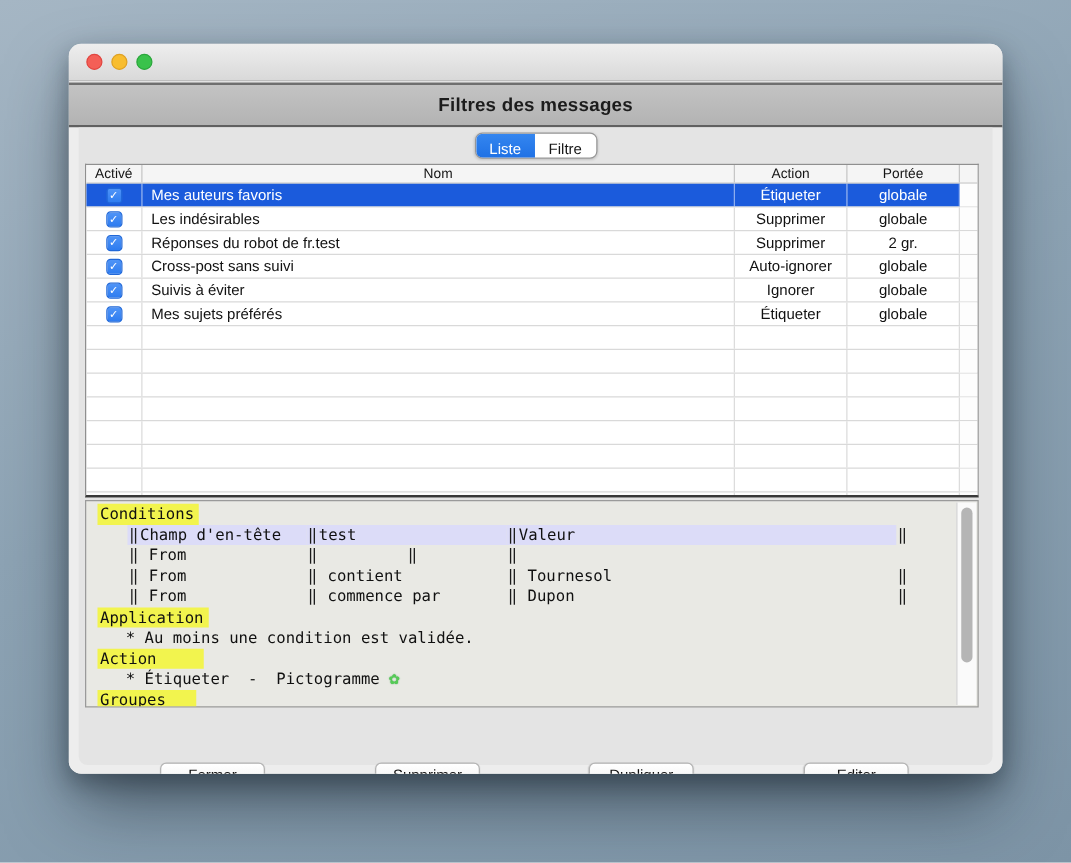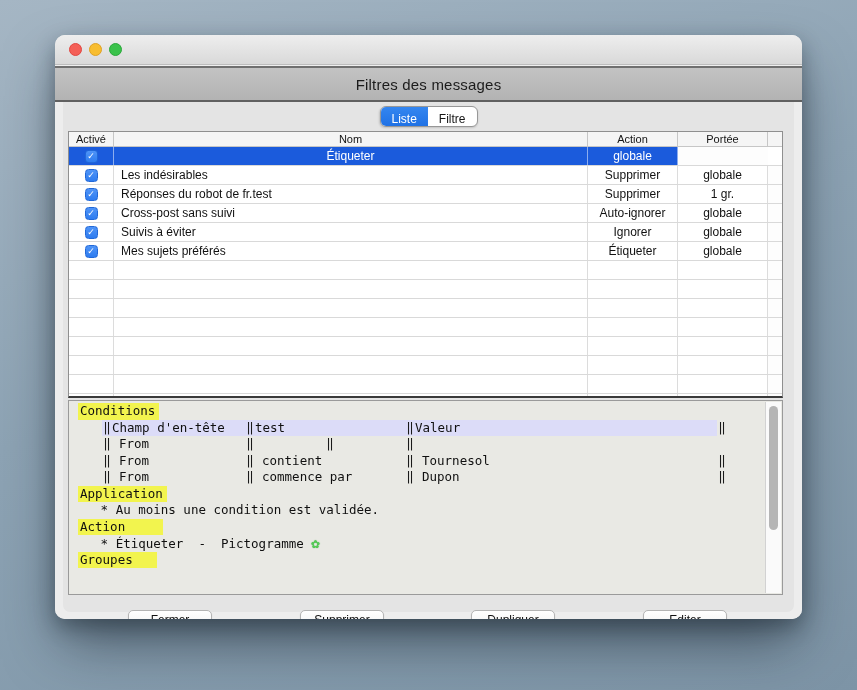--- a/index.html
+++ b/index.html
@@ -25,21 +25,21 @@
   .tl.red    { left:14px; background:#f45f57; border:1px solid #e14640; }
   .tl.yellow { left:34px; background:#f8bd2f; border:1px solid #dfa123; }
   .tl.green  { left:54px; background:#3ac24b; border:1px solid #2aa73b; }
   
   .band {
     position:absolute; left:0; top:31px; right:0; height:36px;
     background:linear-gradient(#c3c3c3,#b3b3b3);
     border-top:2px solid #6f6f6f; border-bottom:2px solid #606060;
     display:flex; align-items:center; justify-content:center;
   }
-  .band .wtitle { font-size:15px; font-weight:normal; color:#1c1c1c; letter-spacing:.2px; }
+  .band .wtitle { font-size:15px; font-weight:bold; color:#1c1c1c; letter-spacing:.2px; }
   
   .content { position:absolute; left:0; top:67px; right:0; bottom:0; background:#ededed; }
   .inner {
     position:absolute; left:8px; right:8px; top:0; bottom:7px;
     background:#e4e4e4; border-radius:0 0 7px 7px;
   }
   
   .tabs {
     position:absolute; left:50%; transform:translateX(-50%); top:4px; height:21px;
     display:flex; border:1px solid #979797; border-radius:6px; overflow:hidden;
@@ -67,21 +67,21 @@
   .trow.selected .c { background:#1b5bdc; color:#fff; border-right-color:rgba(255,255,255,.5); }
   .trow.selected .c:last-child { background:#fdfdfd; }
   .cb {
     width:13px; height:13px; margin:0 auto; border-radius:3.5px;
     background:linear-gradient(#4f94f7,#2e7cf0); border:1px solid #2168d8;
     display:flex; align-items:center; justify-content:center;
     color:#fff; font-size:9px; font-weight:bold; line-height:1;
   }
   
   .panel {
-    position:absolute; left:13px; top:298px; width:715px; height:195px;
+    position:absolute; left:13px; top:298px; width:715px; height:166px;
     background:#e9e9e4; border:1px solid #9a9a9a; overflow:hidden;
     font-family:"DejaVu Sans Mono","DejaVu Sans",monospace; font-size:12.5px; color:#101010;
   }
   .pbody { position:absolute; left:0; top:2px; right:17px; bottom:0; padding-left:9px; }
   .pline { height:16.5px; line-height:16.5px; white-space:pre; }
   .ysec { display:inline-block; background:#f2f44e; padding:0 4px 0 2px; }
   .ysec.sec-action { padding-right:38px; }
   .ysec.sec-groupes { padding-right:24px; }
   .cgrid { display:grid; grid-template-columns:24px 10px 133px 10px 150px 10px 302px 10px; }
   .pc { overflow:hidden; white-space:pre; }
@@ -138,20 +138,21 @@
         <div class="c">Portée</div>
         <div class="c"></div>
       </div>
 
       <div class="trow selected">
         <div class="c ctr">
             <span class="cb">
               <span>✓</span>
             </span>
           </div>
+        <div class="c name">Mes auteurs favoris</div>
         <div class="c ctr">Étiqueter</div>
         <div class="c ctr">globale</div>
         <div class="c"></div>
       </div>
 
       <div class="trow">
         <div class="c ctr">
             <span class="cb">
               <span>✓</span>
             </span>
@@ -163,21 +164,21 @@
       </div>
 
       <div class="trow">
         <div class="c ctr">
             <span class="cb">
               <span>✓</span>
             </span>
           </div>
         <div class="c name">Réponses du robot de fr.test</div>
         <div class="c ctr">Supprimer</div>
-        <div class="c ctr">1 gr.</div>
+        <div class="c ctr">2 gr.</div>
         <div class="c"></div>
       </div>
 
       <div class="trow">
         <div class="c ctr">
             <span class="cb">
               <span>✓</span>
             </span>
           </div>
         <div class="c name">Cross-post sans suivi</div>

